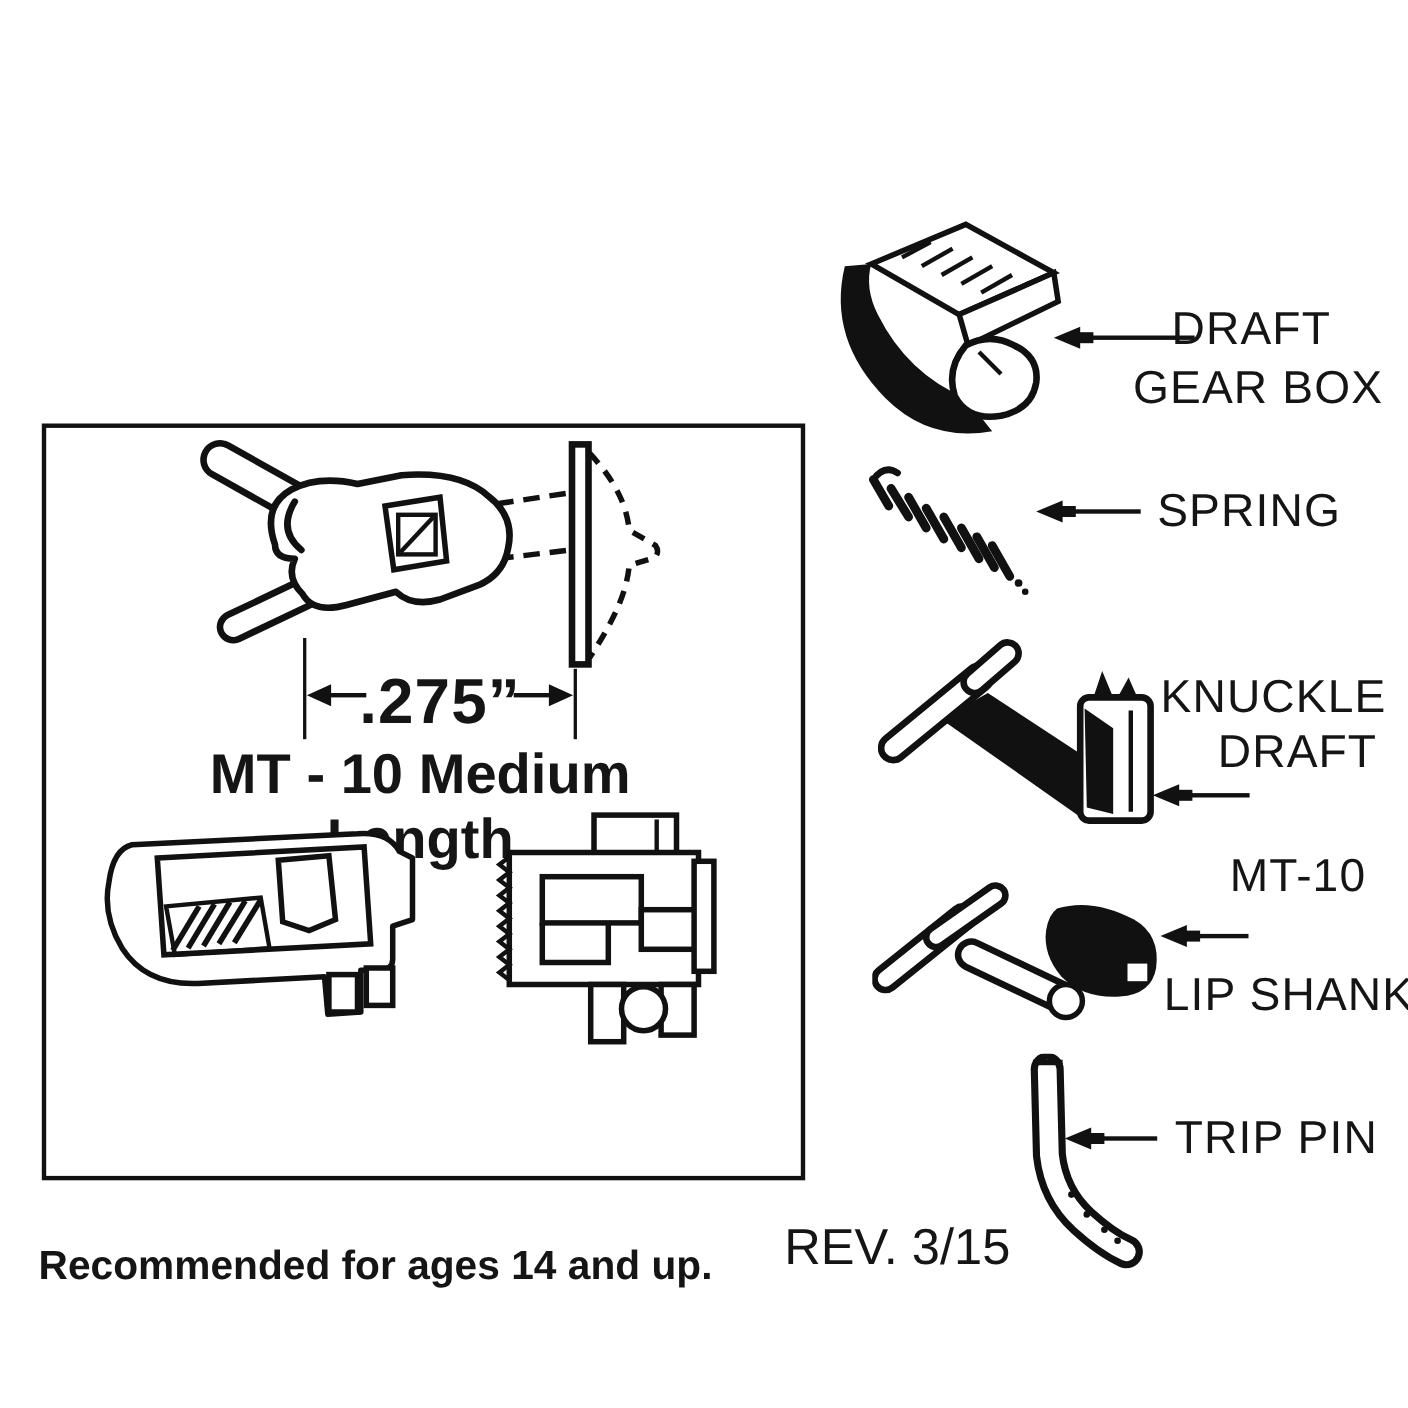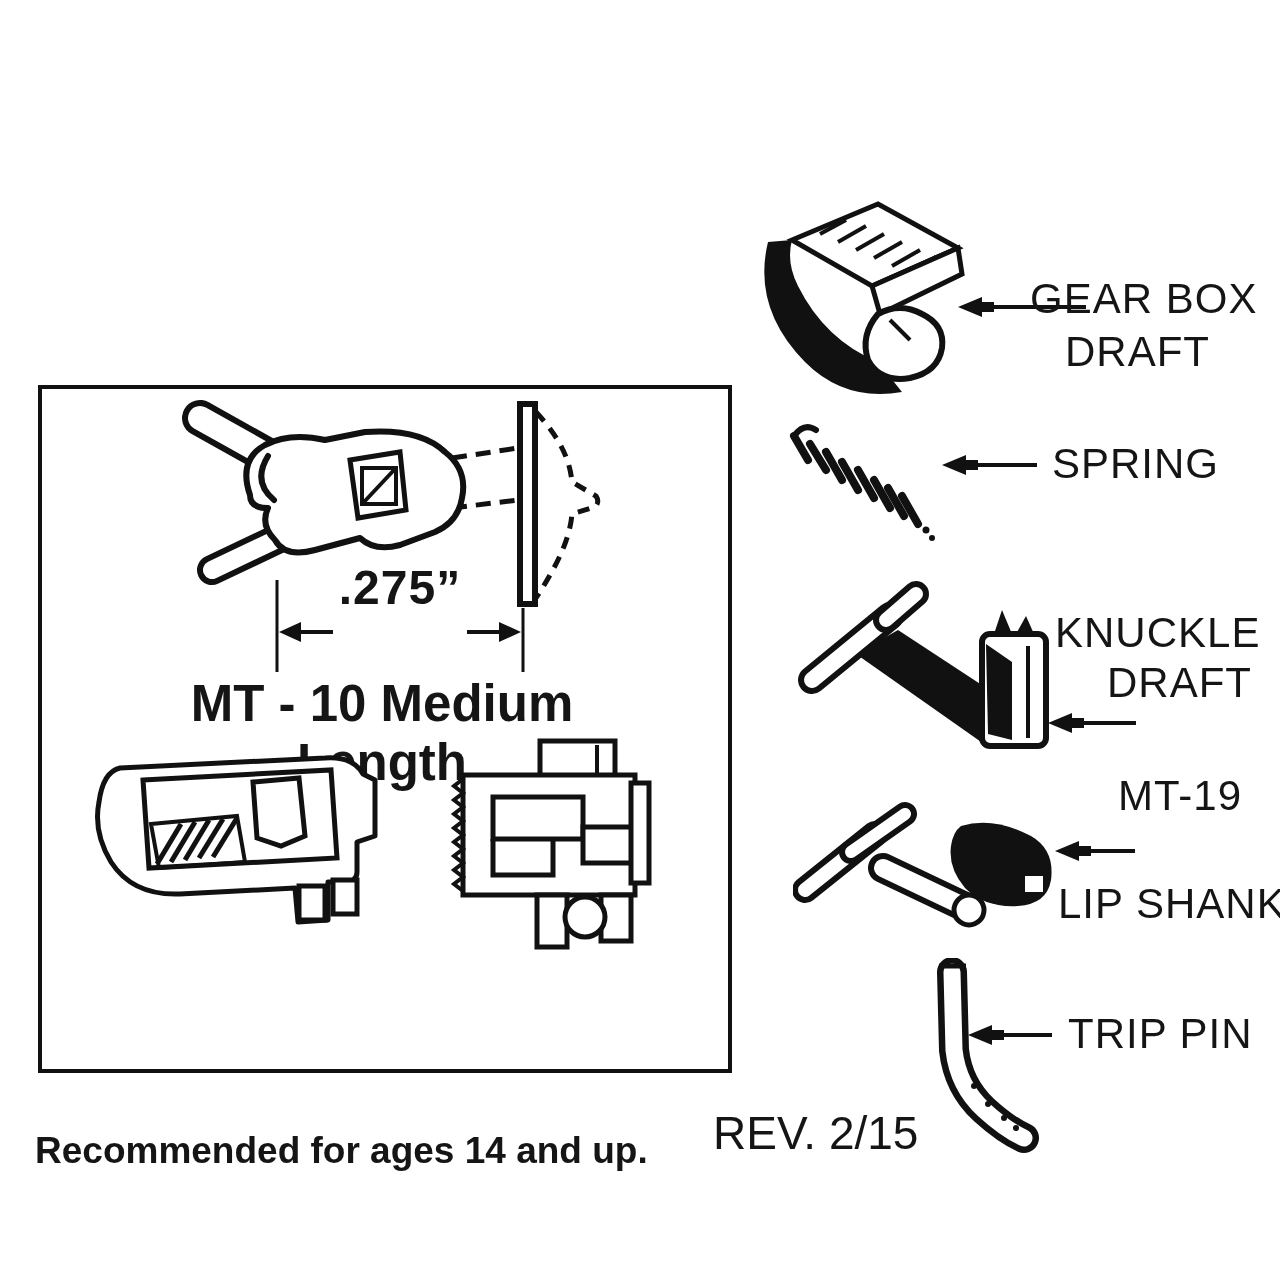--- a/index.html
+++ b/index.html
@@ -8,22 +8,22 @@
     font-family:"Liberation Sans","DejaVu Sans",sans-serif;color:#151515;
     overflow:hidden;
   }
   .abs{position:absolute;}
   
   #inset-box{
     position:absolute;left:38px;top:385px;width:694px;height:688px;
     border:4px solid #111;box-sizing:border-box;background:#fff;
   }
   .dim-text{
-    position:absolute;left:240px;top:560px;width:320px;text-align:center;
-    font-size:48px;font-weight:bold;letter-spacing:1px;
+    position:absolute;left:240px;top:604px;width:320px;text-align:center;
+    font-size:58px;font-weight:bold;letter-spacing:1px;
   }
   .caption{
     position:absolute;left:122px;top:674px;width:520px;text-align:center;
     font-size:51px;font-weight:bold;
   }
   .fits{
     position:absolute;left:62px;top:920px;width:664px;
     font-size:41px;line-height:47px;
   }
   .fits b{font-weight:bold;}
@@ -149,22 +149,22 @@
     <polygon points="122,96 208,58 212,84 130,124" fill="#fff" stroke="#111" stroke-width="5"></polygon>
     <path d="M128,124 Q150,112 172,124 Q195,135 192,158 Q188,182 160,188 Q130,193 118,170 Q110,145 128,124 Z" fill="#fff" stroke="#111" stroke-width="6"></path>
     <line x1="140" y1="130" x2="160" y2="150" stroke="#111" stroke-width="4"></line>
   </svg>
   <div class="leader" style="left:958px;top:296px;width:128px;">
     <div class="head"></div>
     <div class="stub"></div>
     <div class="line"></div>
   </div>
   <div class="abs part-label" id="lbl-draft">
+    <div>DRAFT</div>
     <div>GEAR BOX</div>
-    <div>DRAFT</div>
   </div>
 
   <svg class="abs" style="left:780px;top:408px;" width="170" height="140" viewBox="0 0 170 140">
     <line x1="14" y1="28" x2="28" y2="52" stroke="#111" stroke-width="8" stroke-linecap="round"></line>
     <line x1="30" y1="36" x2="46" y2="62" stroke="#111" stroke-width="8" stroke-linecap="round"></line>
     <line x1="46" y1="44" x2="62" y2="72" stroke="#111" stroke-width="8" stroke-linecap="round"></line>
     <line x1="62" y1="54" x2="78" y2="82" stroke="#111" stroke-width="8" stroke-linecap="round"></line>
     <line x1="78" y1="62" x2="94" y2="90" stroke="#111" stroke-width="8" stroke-linecap="round"></line>
     <line x1="94" y1="72" x2="110" y2="100" stroke="#111" stroke-width="8" stroke-linecap="round"></line>
     <line x1="108" y1="80" x2="124" y2="108" stroke="#111" stroke-width="8" stroke-linecap="round"></line>
@@ -195,21 +195,21 @@
   <div class="abs part-label" id="lbl-knuckle">
     <div>KNUCKLE</div>
     <div>DRAFT</div>
   </div>
   <div class="leader" style="left:1048px;top:712px;width:88px;">
     <div class="head"></div>
     <div class="stub"></div>
     <div class="line"></div>
   </div>
 
-  <div class="abs part-label" id="lbl-mt10">MT-19</div>
+  <div class="abs part-label" id="lbl-mt10">MT-10</div>
 
   <svg class="abs" style="left:793px;top:788px;" width="270" height="150" viewBox="0 0 270 150">
     <line x1="90" y1="80" x2="170" y2="118" stroke="#111" stroke-width="30" stroke-linecap="round"></line>
     <line x1="90" y1="80" x2="170" y2="118" stroke="#fff" stroke-width="18" stroke-linecap="round"></line>
     <line x1="12" y1="102" x2="82" y2="46" stroke="#111" stroke-width="26" stroke-linecap="round"></line>
     <line x1="12" y1="102" x2="82" y2="46" stroke="#fff" stroke-width="14" stroke-linecap="round"></line>
     <line x1="58" y1="64" x2="112" y2="26" stroke="#111" stroke-width="24" stroke-linecap="round"></line>
     <line x1="58" y1="64" x2="112" y2="26" stroke="#fff" stroke-width="12" stroke-linecap="round"></line>
     <circle cx="176" cy="122" r="15" fill="#fff" stroke="#111" stroke-width="5"></circle>
     <path d="M168,38 Q200,28 238,48 Q262,62 258,92 Q254,116 225,118 Q192,120 172,100 Q155,80 158,58 Q160,44 168,38 Z" fill="#111"></path>
@@ -232,15 +232,15 @@
     <circle cx="94" cy="170" r="3" fill="#111"></circle>
   </svg>
   <div class="leader" style="left:968px;top:1024px;width:84px;">
     <div class="head"></div>
     <div class="stub"></div>
     <div class="line"></div>
   </div>
   <div class="abs part-label" id="lbl-trip">TRIP PIN</div>
 
   <div class="footer-reco">Recommended for ages 14 and up.</div>
-  <div class="footer-rev">REV. 2/15</div>
+  <div class="footer-rev">REV. 3/15</div>
 
 </div>
 
 </body></html>

